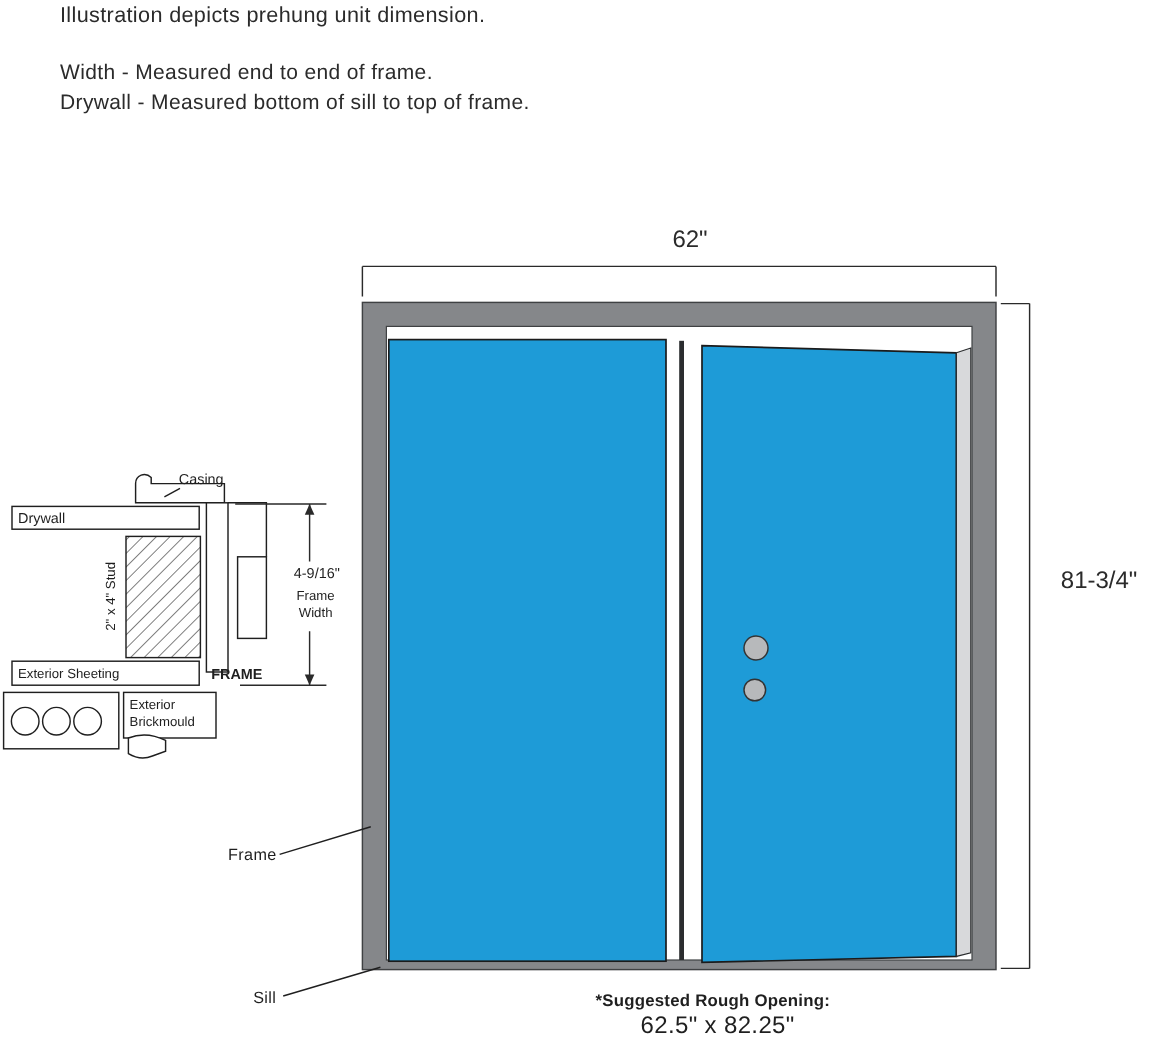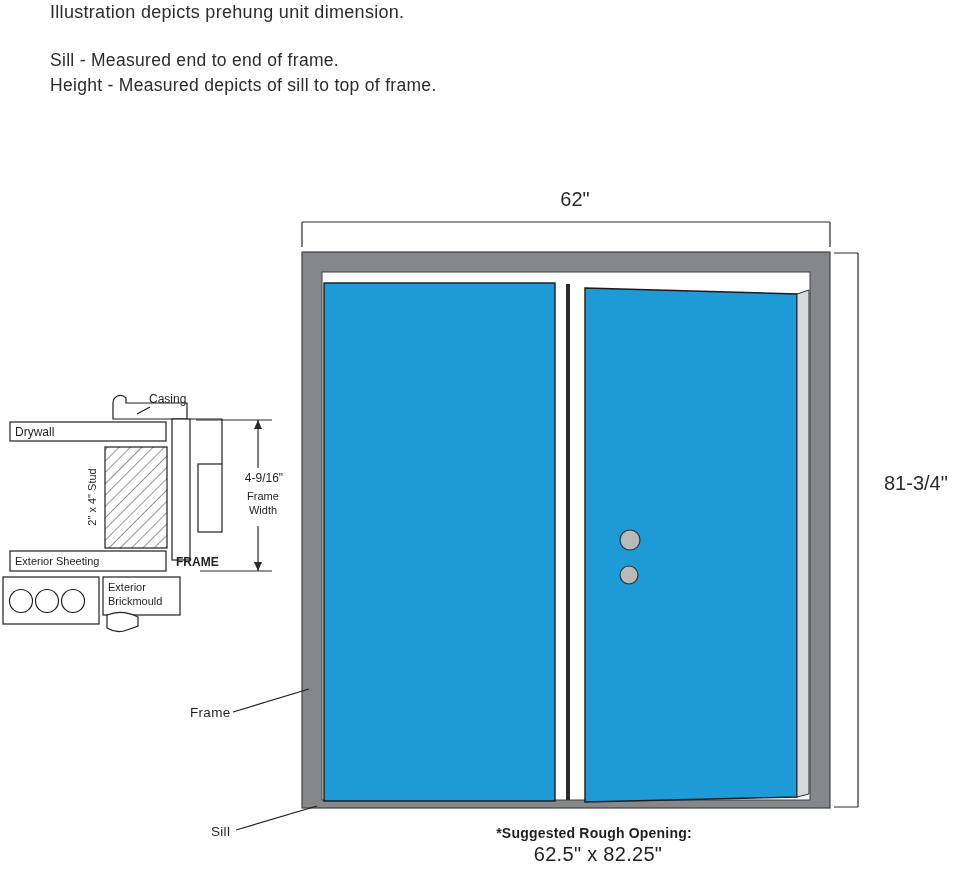--- a/index.html
+++ b/index.html
@@ -27,22 +27,22 @@
   .footer-value{font-size:20px;letter-spacing:.3px;}
 </style>
 </head>
 <body>
 
 <div class="canvas">
 
   <div class="title">Illustration depicts prehung unit dimension.</div>
 
   <div class="defs">
-    <div>Sill - Measured end to end of frame.</div>
-    <div>Height - Measured depicts of sill to top of frame.</div>
+    <div>Width - Measured end to end of frame.</div>
+    <div>Drywall - Measured bottom of sill to top of frame.</div>
   </div>
 
   <svg width="964" height="872" viewBox="0 0 964 872">
     <defs>
       <pattern id="hatch" width="8" height="8" patternUnits="userSpaceOnUse" patternTransform="rotate(45)">
         <line x1="0" y1="0" x2="0" y2="8" stroke="#2a2a2a" stroke-width="1"></line>
       </pattern>
     </defs>
 
     <g>

